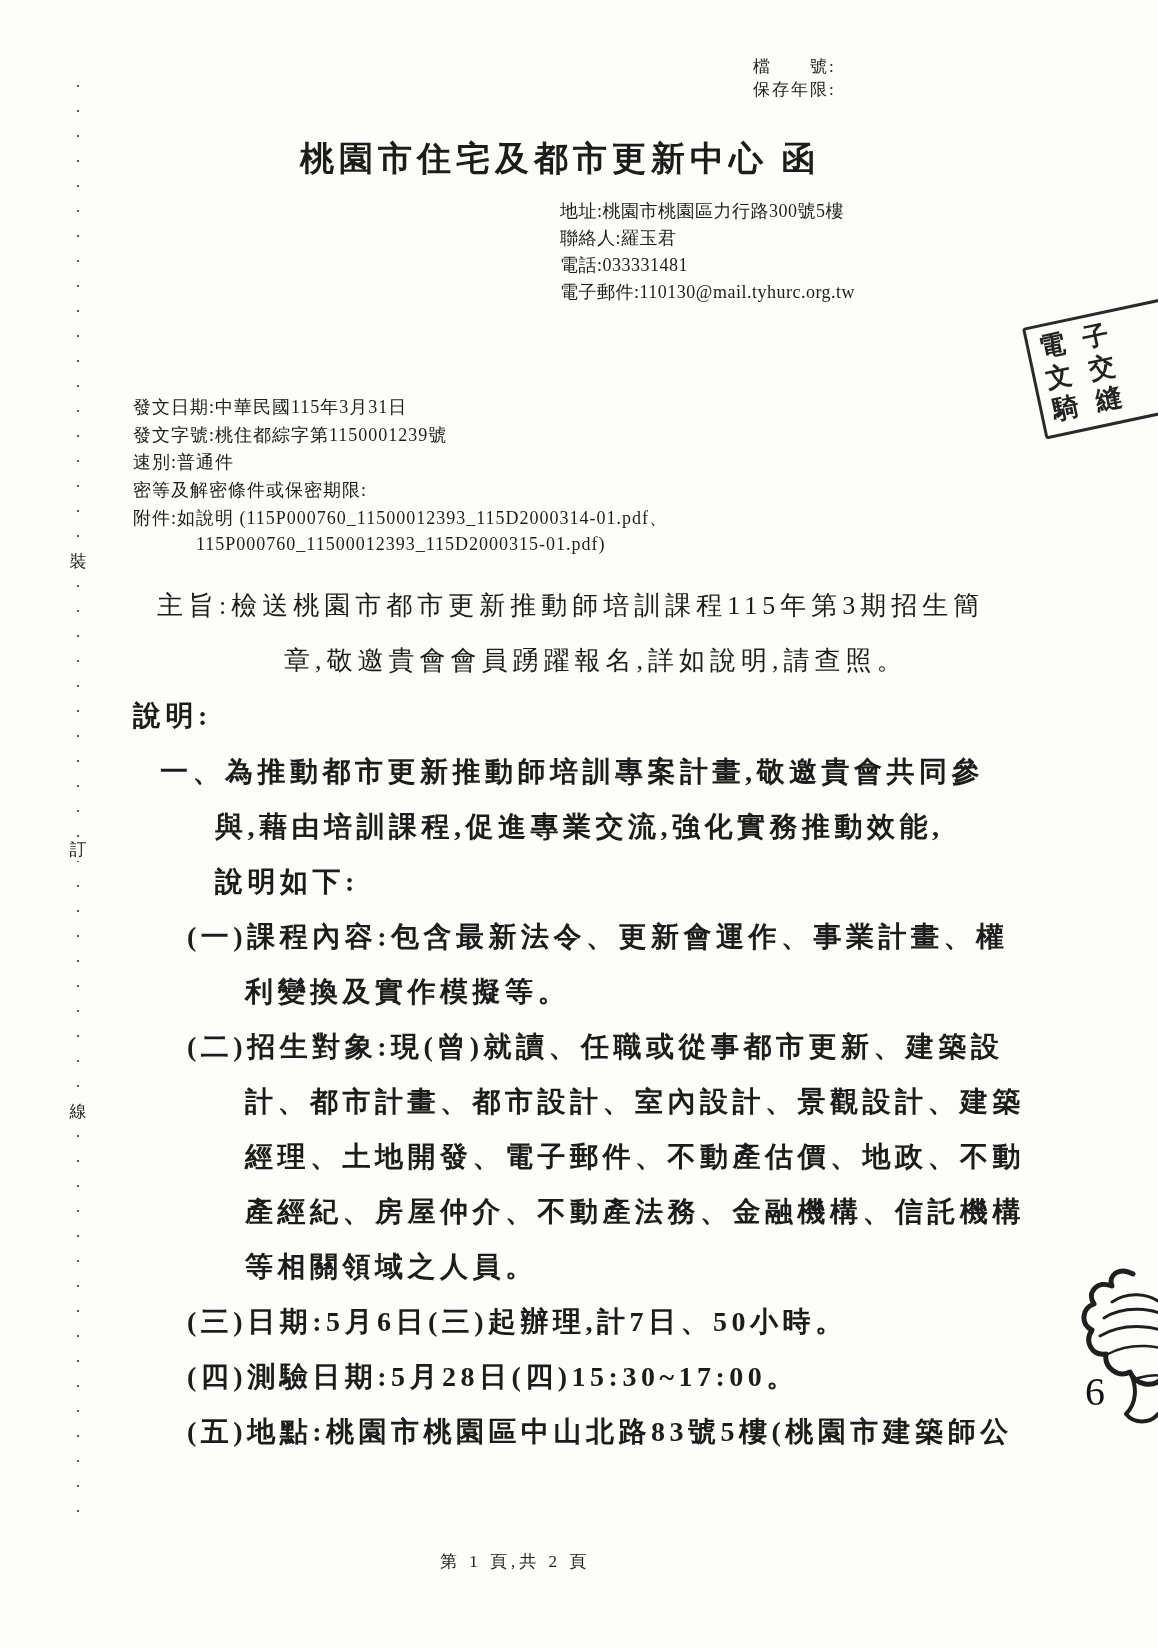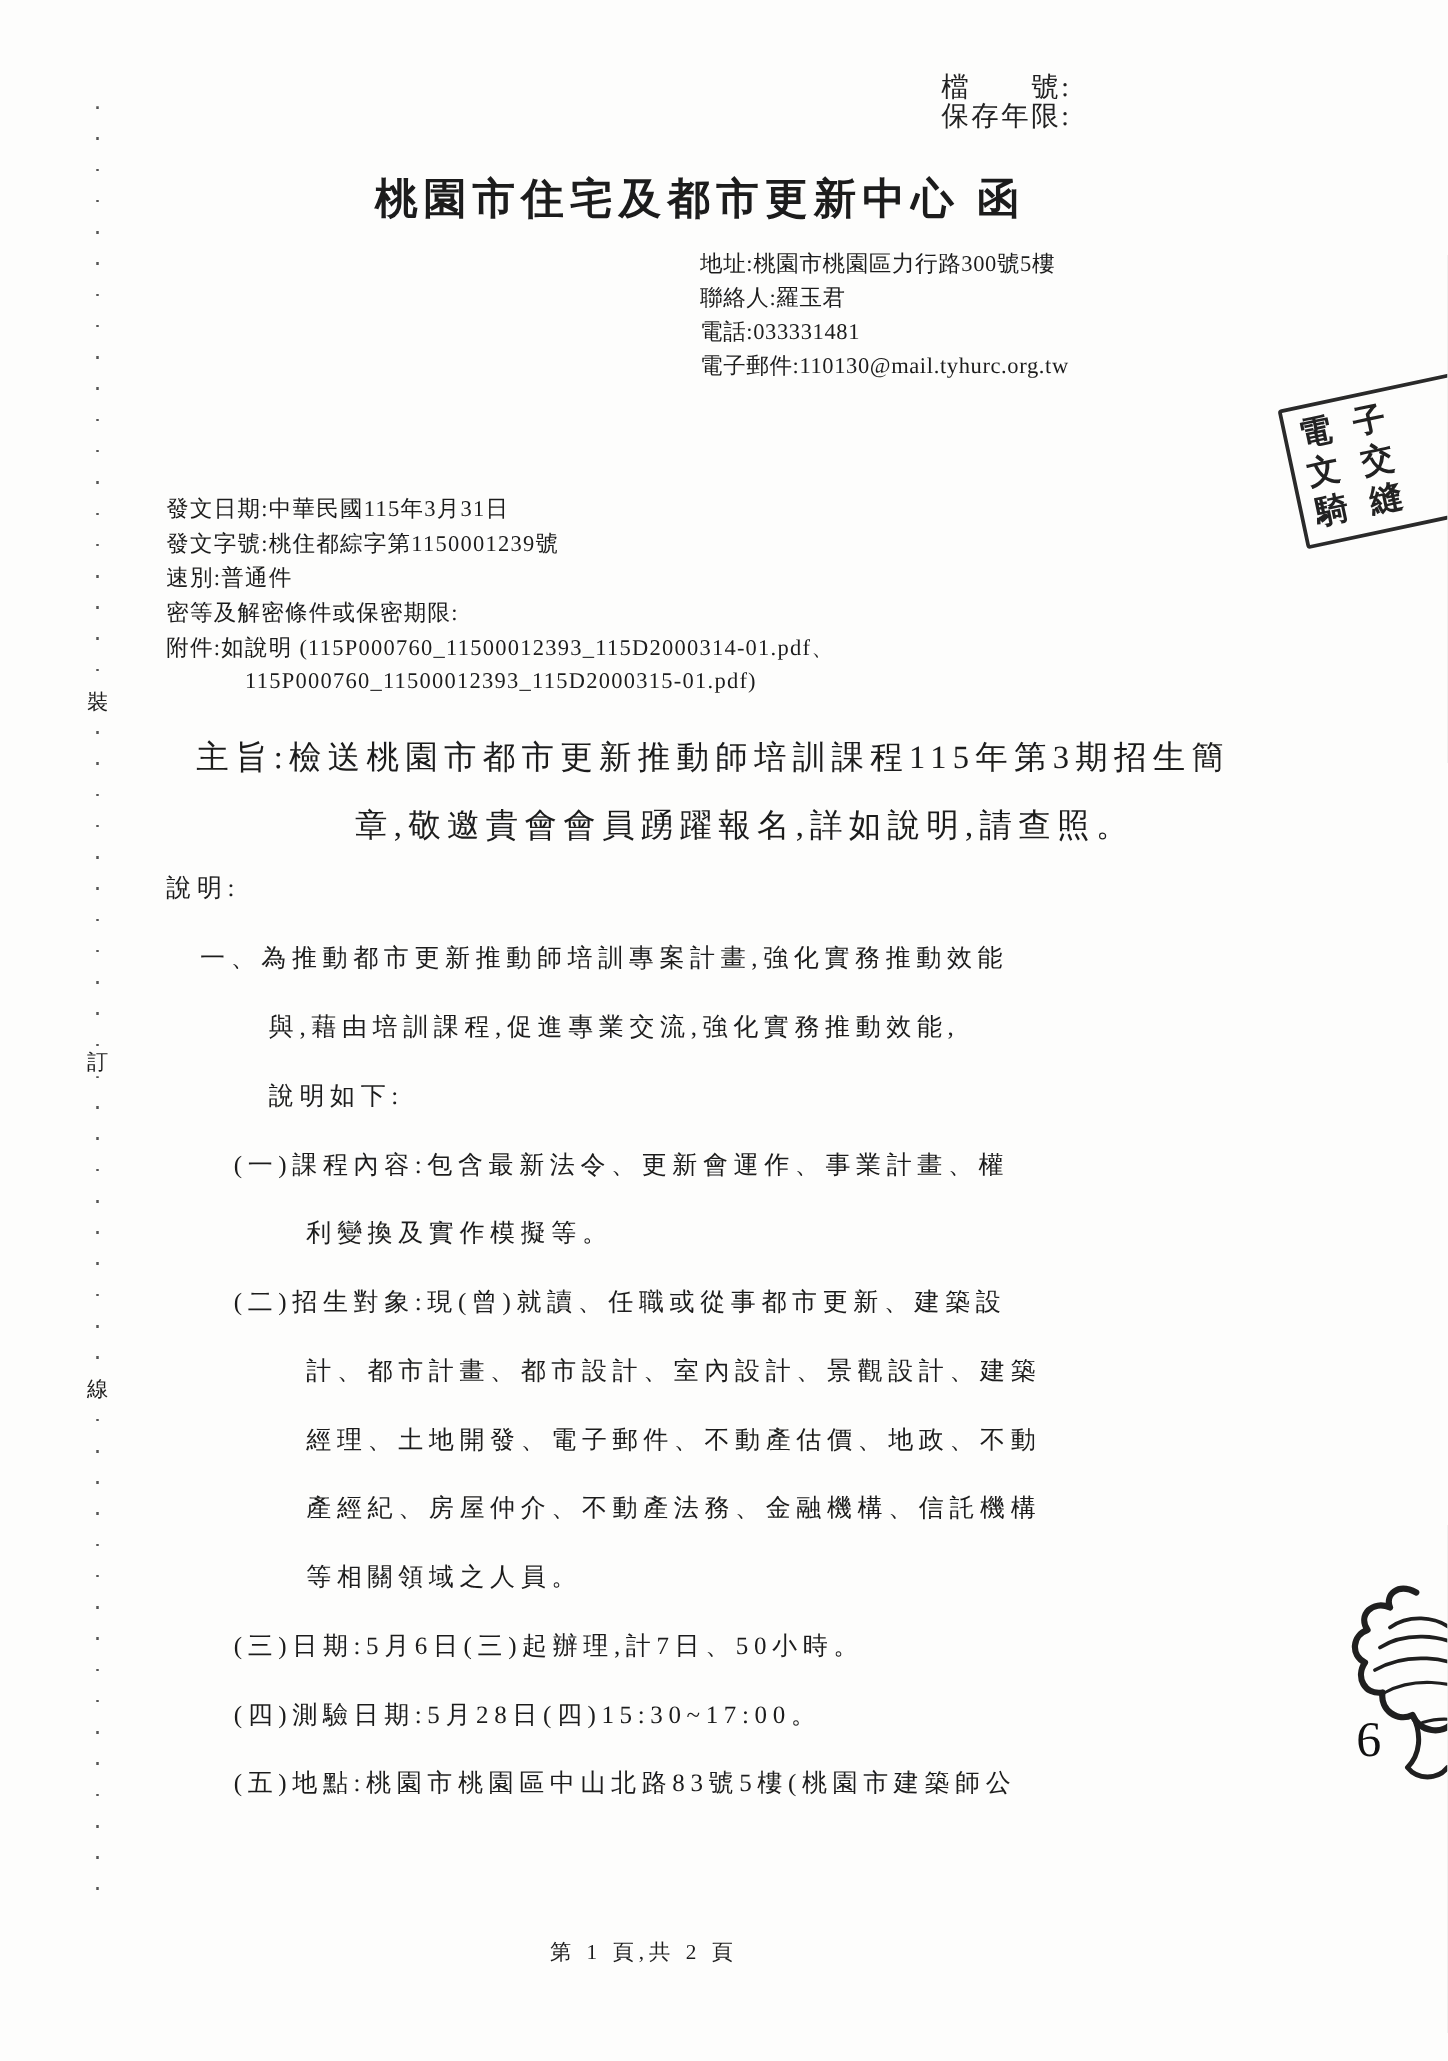--- a/index.html
+++ b/index.html
@@ -4,32 +4,32 @@
 <style>
   html,body { margin:0; padding:0; background:#e8e8e8; }
   .page {
     position:relative; width:1158px; height:1649px; margin:0 auto;
     background:#fdfdfc; overflow:hidden;
     font-family:"Liberation Serif","DejaVu Serif",serif;
     color:#1c1c1c;
   }
   .abs { position:absolute; white-space:pre; }
 
-  .file-label { left:753px; font-size:22px; letter-spacing:2px; color:#222; }
+  .file-label { left:753px; font-size:17px; letter-spacing:2px; color:#222; }
   .doc-title  { left:300px; top:136px; font-size:34px; font-weight:bold; letter-spacing:5px; }
 
   .sender-line { left:560px; font-size:18px; letter-spacing:0.5px; }
 
   .recipient  { left:133px; top:331px; font-size:24px; letter-spacing:6px; }
 
   .meta-line  { left:133px; font-size:18px; letter-spacing:1px; }
   .meta-line.indent { left:196px; }
 
   .subject-line { font-size:26px; letter-spacing:5px;margin-left:24px; }
-  .body-line    { font-size:20px; letter-spacing:4.5px; }
+  .body-line    { font-size:28px; letter-spacing:4.5px;font-weight:bold; }
 
   .footer { left:440px; top:1550px; font-size:17px; letter-spacing:4px; }
 
   .binding-line {
     position:absolute; left:77px; top:85px; width:2px; height:1430px;
     background:repeating-linear-gradient(to bottom,#555 0 2px,transparent 2px 25px);
   }
   .binding-char {
     position:absolute; left:67px; width:22px; text-align:center;
     font-size:17px; background:#fdfdfc; color:#1c1c1c; z-index:2;
@@ -79,21 +79,21 @@
   <div class="abs meta-line" style="top:450px;">速別:普通件</div>
   <div class="abs meta-line" style="top:478px;">密等及解密條件或保密期限:</div>
   <div class="abs meta-line" style="top:506px;">附件:如說明 (115P000760_11500012393_115D2000314-01.pdf、</div>
   <div class="abs meta-line indent" style="top:534px;">115P000760_11500012393_115D2000315-01.pdf)</div>
 
   <div class="abs subject-line" style="left:133px;top:588px;">主旨:檢送桃園市都市更新推動師培訓課程115年第3期招生簡</div>
   <div class="abs subject-line" style="left:260px;top:643px;">章,敬邀貴會會員踴躍報名,詳如說明,請查照。</div>
 
   <div class="abs body-line" style="left:133px;top:697px;">說明:</div>
 
-  <div class="abs body-line" style="left:160px;top:753px;">一、為推動都市更新推動師培訓專案計畫,強化實務推動效能</div>
+  <div class="abs body-line" style="left:160px;top:753px;">一、為推動都市更新推動師培訓專案計畫,敬邀貴會共同參</div>
   <div class="abs body-line" style="left:215px;top:808px;">與,藉由培訓課程,促進專業交流,強化實務推動效能,</div>
   <div class="abs body-line" style="left:215px;top:863px;">說明如下:</div>
   <div class="abs body-line" style="left:187px;top:918px;">(一)課程內容:包含最新法令、更新會運作、事業計畫、權</div>
   <div class="abs body-line" style="left:245px;top:973px;">利變換及實作模擬等。</div>
   <div class="abs body-line" style="left:187px;top:1028px;">(二)招生對象:現(曾)就讀、任職或從事都市更新、建築設</div>
   <div class="abs body-line" style="left:245px;top:1083px;">計、都市計畫、都市設計、室內設計、景觀設計、建築</div>
   <div class="abs body-line" style="left:245px;top:1138px;">經理、土地開發、電子郵件、不動產估價、地政、不動</div>
   <div class="abs body-line" style="left:245px;top:1248px;">等相關領域之人員。</div>
   <div class="abs body-line" style="left:245px;top:1193px;">產經紀、房屋仲介、不動產法務、金融機構、信託機構</div>
   <div class="abs body-line" style="left:187px;top:1303px;text-align:right;">(三)日期:5月6日(三)起辦理,計7日、50小時。</div>

